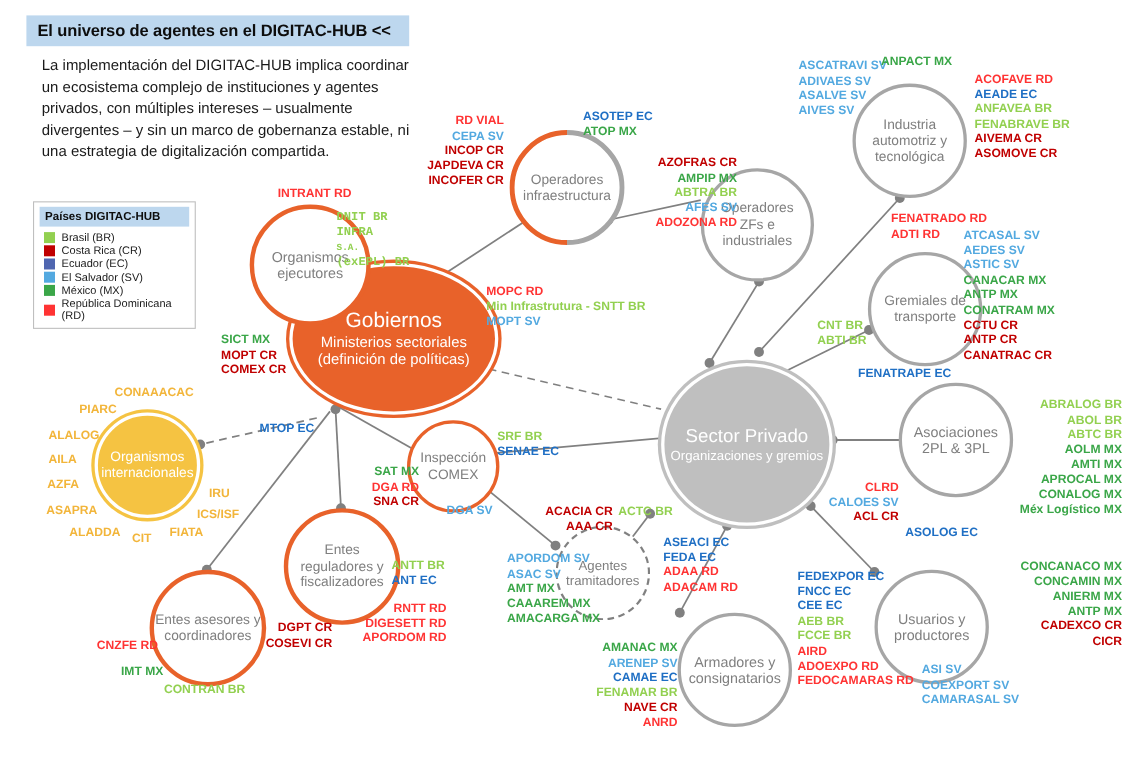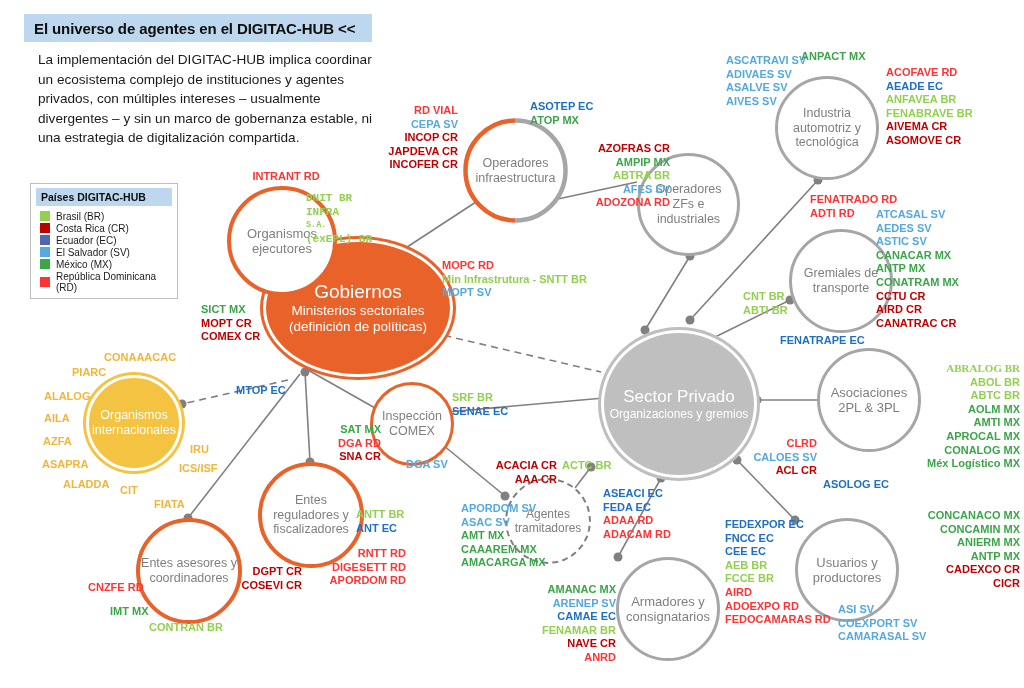--- a/index.html
+++ b/index.html
@@ -308,40 +308,40 @@
       <span style="color: rgb(255, 51, 51);">ADTI RD</span>
     </div>
   <div class="lbl" style="left:876px;top:208px;">
       <span style="color: rgb(83, 169, 224);">ATCASAL SV</span>
       <span style="color: rgb(83, 169, 224);">AEDES SV</span>
       <span style="color: rgb(83, 169, 224);">ASTIC SV</span>
       <span style="color: rgb(58, 166, 72);">CANACAR MX</span>
       <span style="color: rgb(58, 166, 72);">ANTP MX</span>
       <span style="color: rgb(58, 166, 72);">CONATRAM MX</span>
       <span style="color: rgb(192, 0, 0);">CCTU CR</span>
-      <span style="color: rgb(192, 0, 0);">AIRD CR</span>
+      <span style="color: rgb(192, 0, 0);">ANTP CR</span>
       <span style="color: rgb(192, 0, 0);">CANATRAC CR</span>
     </div>
   <div class="lbl" style="left:780px;top:334px;">
       <span style="color: rgb(31, 111, 196);">FENATRAPE EC</span>
     </div>
   <div class="lbl" style="left:743px;top:290px;">
       <span style="color: rgb(146, 208, 80);">CNT BR</span>
       <span style="color: rgb(146, 208, 80);">ABTI BR</span>
     </div>
   <div class="lbl r" style="left:745px;top:437px;width:72px;">
       <span style="color: rgb(255, 51, 51);">CLRD</span>
       <span style="color: rgb(83, 169, 224);">CALOES SV</span>
       <span style="color: rgb(192, 0, 0);">ACL CR</span>
     </div>
   <div class="lbl" style="left:823px;top:478px;">
       <span style="color: rgb(31, 111, 196);">ASOLOG EC</span>
     </div>
   <div class="lbl r" style="left:884px;top:362px;width:136px;">
-      <span style="color: rgb(146, 208, 80); font-family: Liberation Serif, serif;">ABRALOG BR</span>
+      <span style="color: rgb(146, 208, 80);">ABRALOG BR</span>
       <span style="color: rgb(146, 208, 80);">ABOL BR</span>
       <span style="color: rgb(146, 208, 80);">ABTC BR</span>
       <span style="color: rgb(58, 166, 72); margin-left: 12px;">AOLM MX</span>
       <span style="color: rgb(58, 166, 72);">AMTI MX</span>
       <span style="color: rgb(58, 166, 72);">APROCAL MX</span>
       <span style="color: rgb(58, 166, 72);">CONALOG MX</span>
       <span style="color: rgb(58, 166, 72);">Méx Logístico MX</span>
     </div>
   <div class="lbl" style="left:725px;top:518px;">
       <span style="color: rgb(31, 111, 196);">FEDEXPOR EC</span>
@@ -425,19 +425,19 @@
   <div class="lbl" style="left: 149px; top: 621px; color: rgb(146, 208, 80);">CONTRAN BR</div>
 
   <div class="lbl" style="left: 104px; top: 351px; color: rgb(242, 181, 58);">CONAAACAC</div>
   <div class="lbl" style="left: 72px; top: 366px; color: rgb(242, 181, 58);">PIARC</div>
   <div class="lbl" style="left: 44px; top: 390px; color: rgb(242, 181, 58);">ALALOG</div>
   <div class="lbl" style="left: 44px; top: 412px; color: rgb(242, 181, 58);">AILA</div>
   <div class="lbl" style="left: 43px; top: 435px; color: rgb(242, 181, 58);">AZFA</div>
   <div class="lbl" style="left: 42px; top: 458px; color: rgb(242, 181, 58);">ASAPRA</div>
   <div class="lbl" style="left: 63px; top: 478px; color: rgb(242, 181, 58);">ALADDA</div>
   <div class="lbl" style="left: 120px; top: 484px; color: rgb(242, 181, 58);">CIT</div>
-  <div class="lbl" style="left: 154px; top: 498px; color: rgb(242, 181, 58);">FIATA</div>
+  <div class="lbl" style="left: 154px; top: 478px; color: rgb(242, 181, 58);">FIATA</div>
   <div class="lbl" style="left: 179px; top: 462px; color: rgb(242, 181, 58);">ICS/ISF</div>
   <div class="lbl" style="left: 190px; top: 443px; color: rgb(242, 181, 58);">IRU</div>
 
   <div class="lbl" style="left: 236px; top: 384px; color: rgb(31, 111, 196);">MTOP EC</div>
 
 </div>
 
 </body></html>

